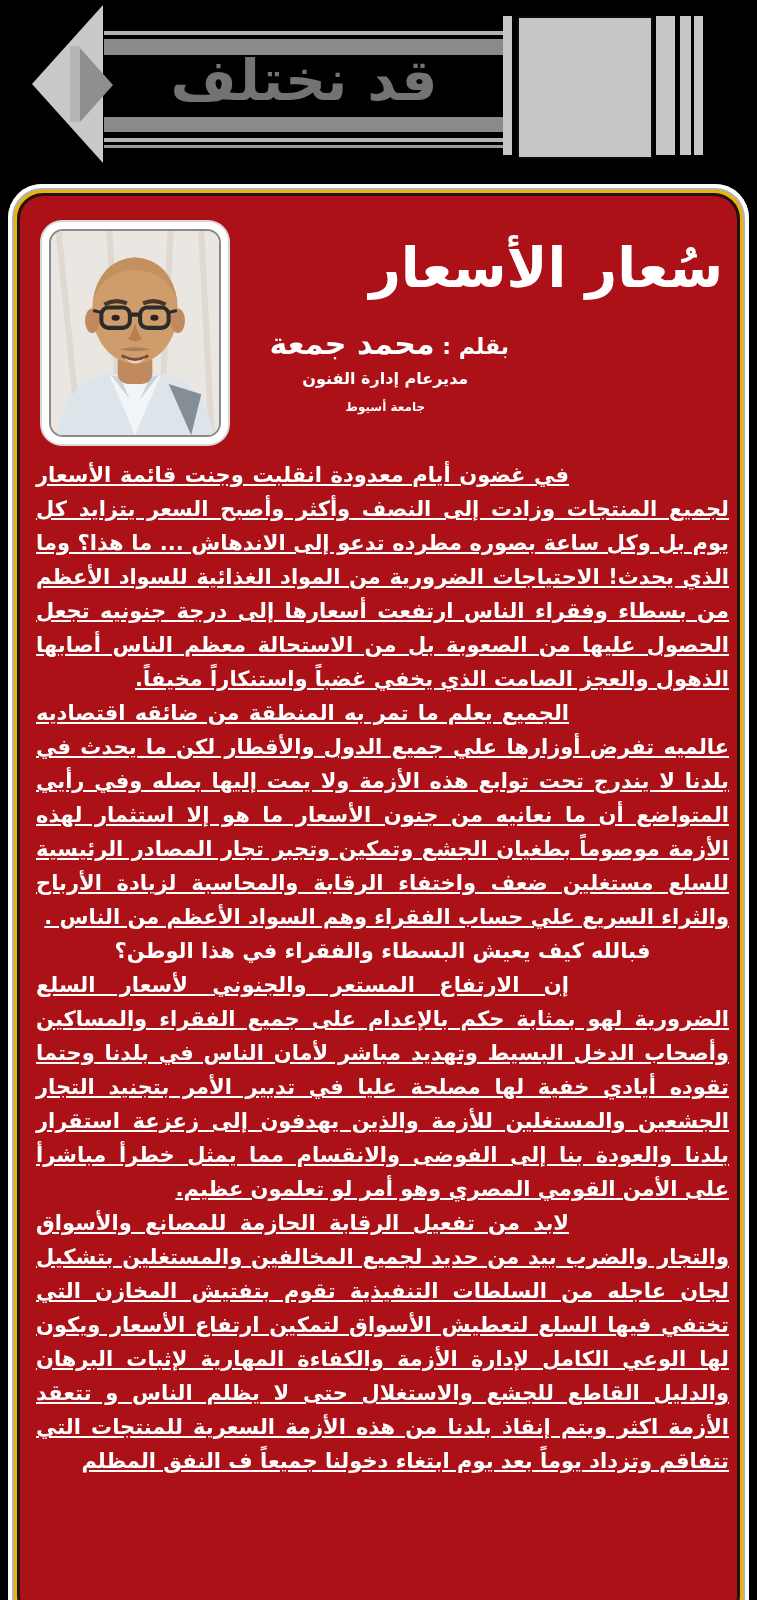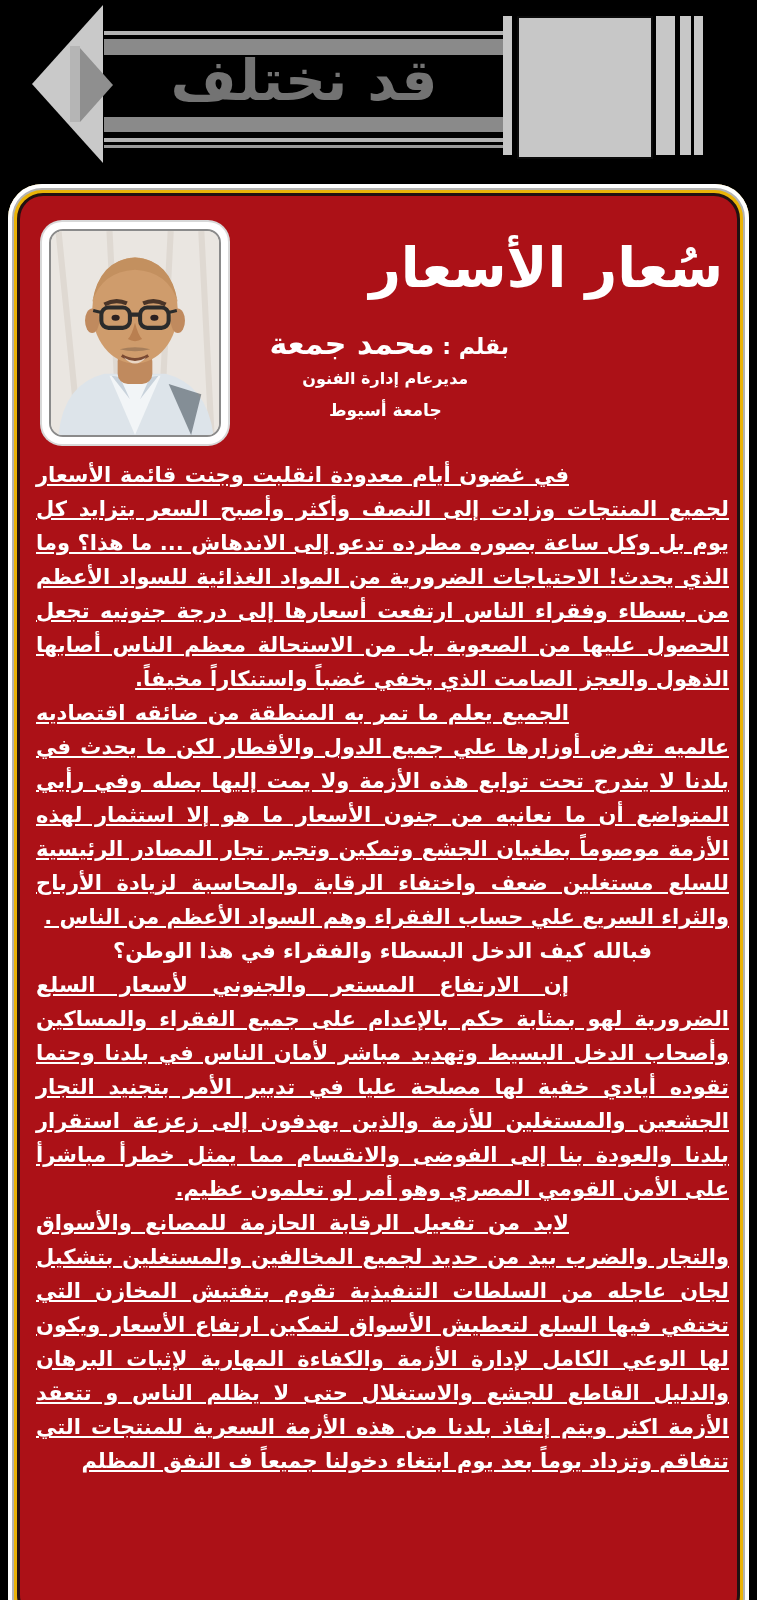--- a/index.html
+++ b/index.html
@@ -66,21 +66,21 @@
     color:#fff;font-size:55px;font-weight:bold;line-height:72px;
     white-space:nowrap;
   }
   .byline{
     position:absolute;right:228px;top:130px;
     color:#fff;text-align:center;white-space:nowrap;
   }
   .byline .l1{font-size:22px;font-weight:bold;margin-left:8px;}
   .byline .l1 .author{font-size:30px;}
   .byline .l2{font-size:16px;font-weight:bold;margin-top:8px;}
-  .byline .l3{font-size:17px;font-weight:bold;margin-top:12px;}
+  .byline .l3{font-size:12px;font-weight:bold;margin-top:12px;}
   
   .art-body{
     position:absolute;top:262px;left:16px;right:8px;
     color:#fff;font-size:21px;font-weight:bold;line-height:34px;
     text-align:justify;
   }
   .art-body p{margin:0;}
   .p-indent{text-indent:160px;text-decoration:underline;}
   .p-center{text-align:center;}
 </style>
@@ -163,20 +163,20 @@
 
     <div class="byline">
       <div class="l1"><span>بقلم : </span><span class="author">محمد جمعة</span></div>
       <div class="l2">مديرعام إدارة الفنون</div>
       <div class="l3">جامعة أسيوط</div>
     </div>
 
     <div class="art-body">
       <p class="p-indent">في غضون أيام معدودة انقلبت وجنت قائمة الأسعار لجميع المنتجات وزادت إلى النصف وأكثر وأصبح السعر يتزايد كل يوم بل وكل ساعة بصوره مطرده تدعو إلى الاندهاش ... ما هذا؟ وما الذي يحدث! الاحتياجات الضرورية من المواد الغذائية للسواد الأعظم من بسطاء وفقراء الناس ارتفعت أسعارها إلى درجة جنونيه تجعل الحصول عليها من الصعوبة بل من الاستحالة معظم الناس أصابها الذهول والعجز الصامت الذي يخفي غضباً واستنكاراً مخيفاً.</p>
       <p class="p-indent">الجميع يعلم ما تمر به المنطقة من ضائقه اقتصاديه عالميه تفرض أوزارها علي جميع الدول والأقطار لكن ما يحدث في بلدنا لا يندرج تحت توابع هذه الأزمة ولا يمت إليها بصله وفي رأيي المتواضع أن ما نعانيه من جنون الأسعار ما هو إلا استثمار لهذه الأزمة موصوماً بطغيان الجشع وتمكين وتجبر تجار المصادر الرئيسية للسلع مستغلين ضعف واختفاء الرقابة والمحاسبة لزيادة الأرباح والثراء السريع علي حساب الفقراء وهم السواد الأعظم من الناس .</p>
-      <p class="p-center">فبالله كيف الدخل البسطاء والفقراء في هذا الوطن؟</p>
+      <p class="p-center">فبالله كيف يعيش البسطاء والفقراء في هذا الوطن؟</p>
       <p class="p-indent">إن الارتفاع المستعر والجنوني لأسعار السلع الضرورية لهو بمثابة حكم بالإعدام على جميع الفقراء والمساكين وأصحاب الدخل البسيط وتهديد مباشر لأمان الناس في بلدنا وحتما تقوده أيادي خفية لها مصلحة عليا في تدبير الأمر بتجنيد التجار الجشعين والمستغلين للأزمة والذين يهدفون إلى زعزعة استقرار بلدنا والعودة بنا إلى الفوضى والانقسام مما يمثل خطرأ مباشرأ على الأمن القومي المصري وهو أمر لو تعلمون عظيم.</p>
       <p class="p-indent">لابد من تفعيل الرقابة الحازمة للمصانع والأسواق والتجار والضرب بيد من حديد لجميع المخالفين والمستغلين بتشكيل لجان عاجله من السلطات التنفيذية تقوم بتفتيش المخازن التي تختفي فيها السلع لتعطيش الأسواق لتمكين ارتفاع الأسعار ويكون لها الوعي الكامل لإدارة الأزمة والكفاءة المهارية لإثبات البرهان والدليل القاطع للجشع والاستغلال حتى لا يظلم الناس و تتعقد الأزمة اكثر ويتم إنقاذ بلدنا من هذه الأزمة السعرية للمنتجات التي تتفاقم وتزداد يوماً بعد يوم ابتغاء دخولنا جميعاً ف النفق المظلم</p>
 
     </div>
 
   </div>
 </div>
 
 </body></html>

